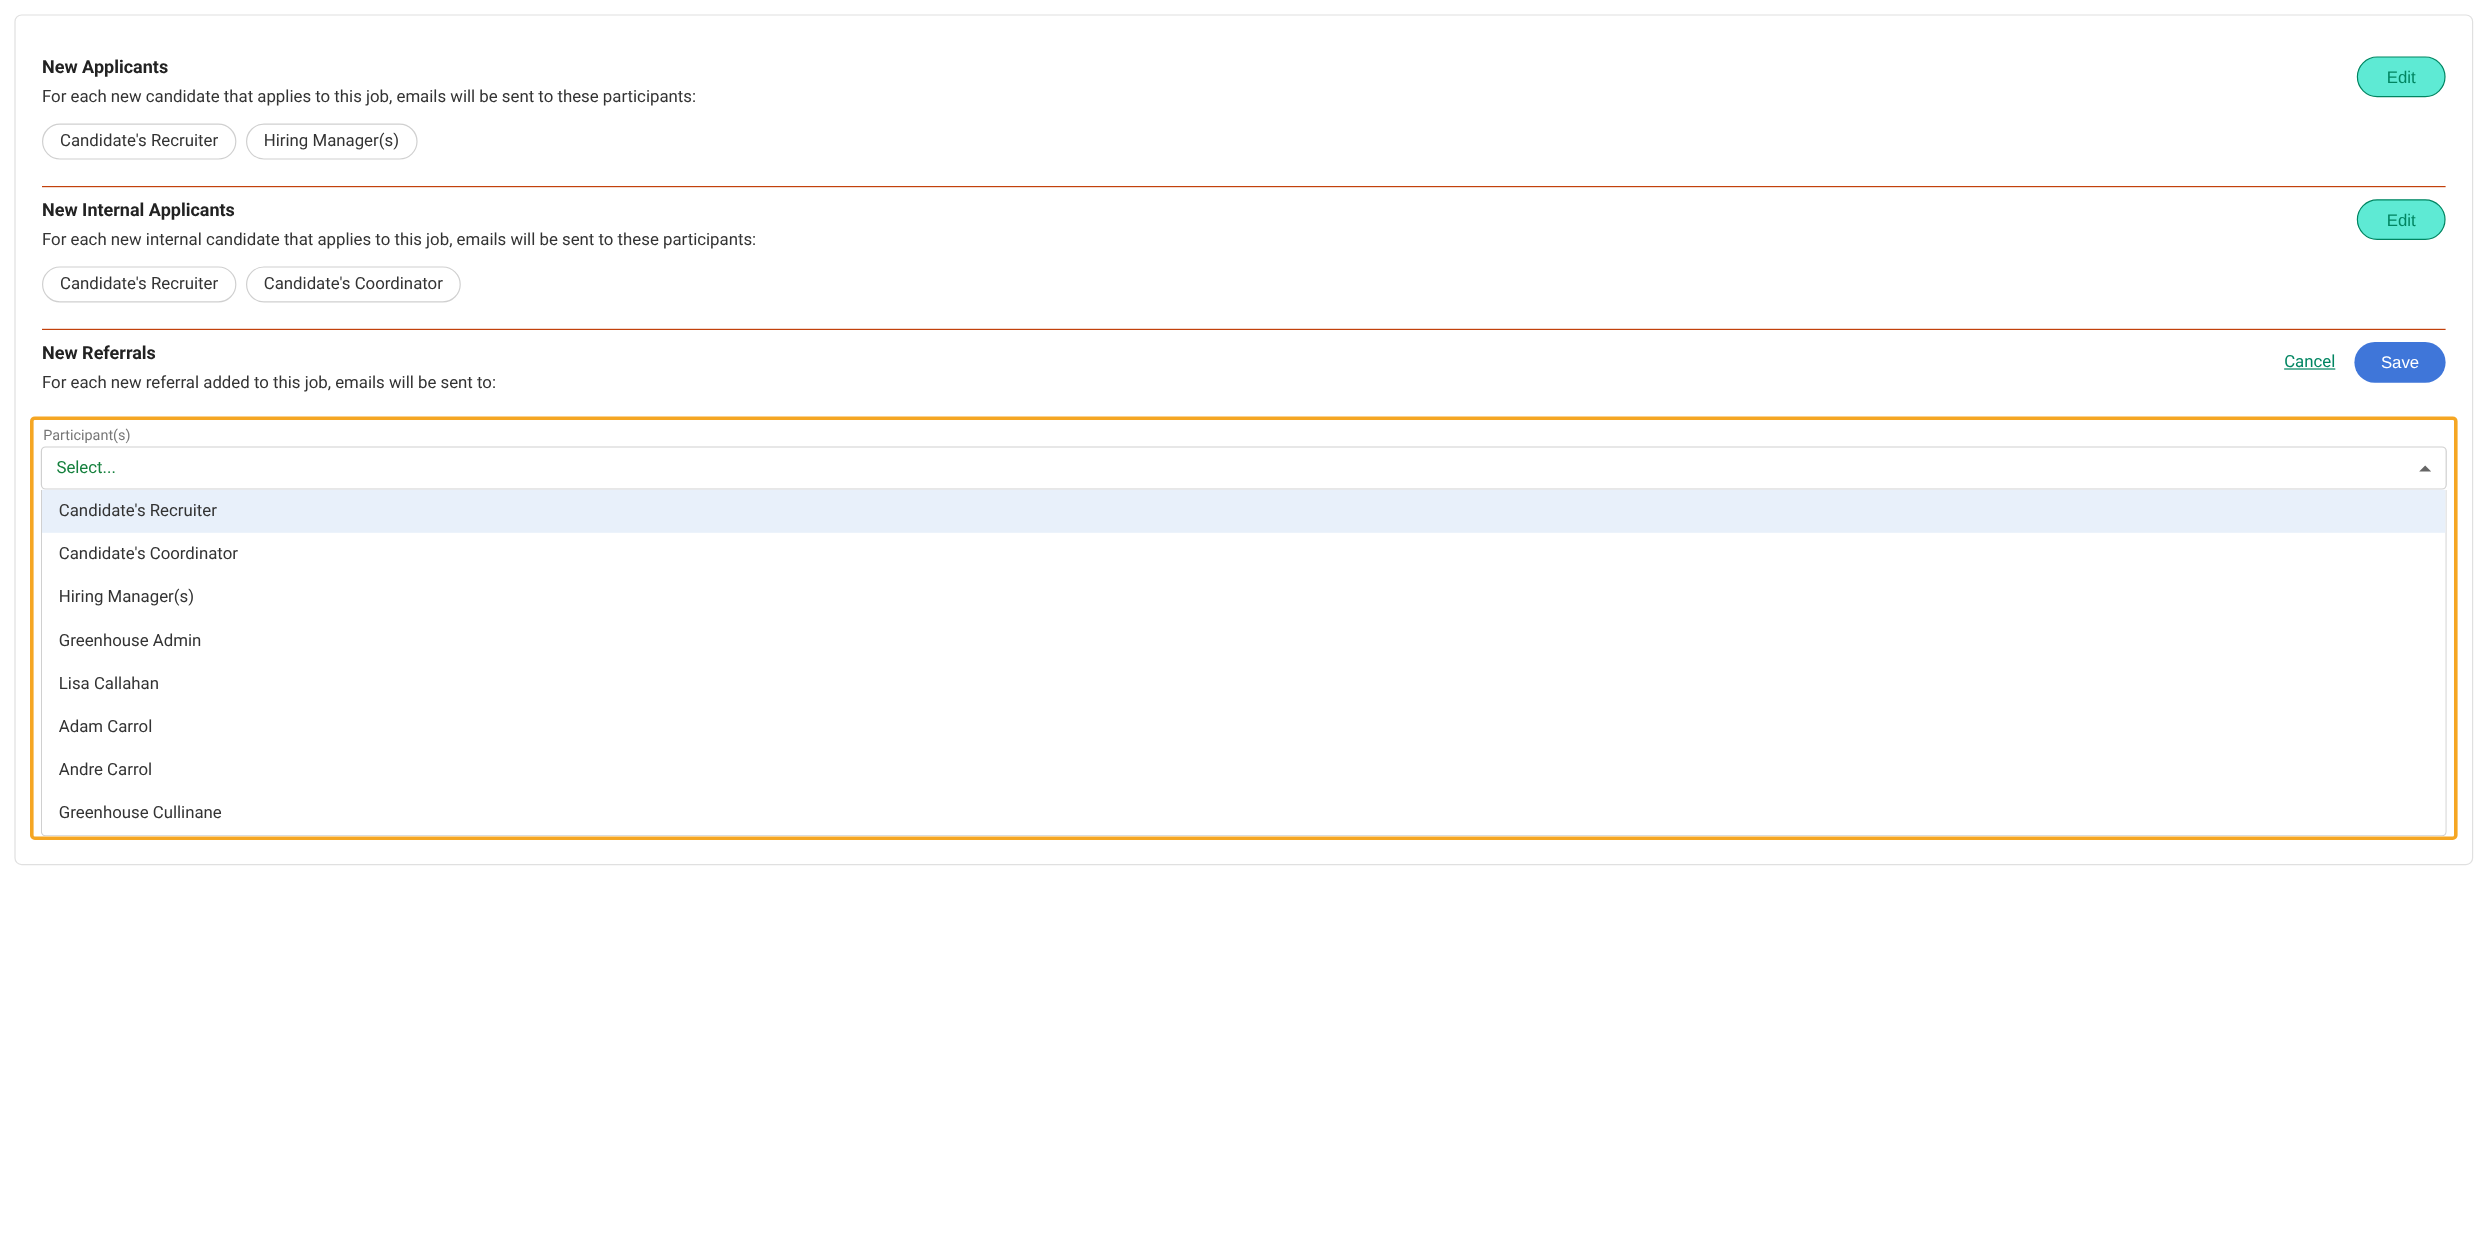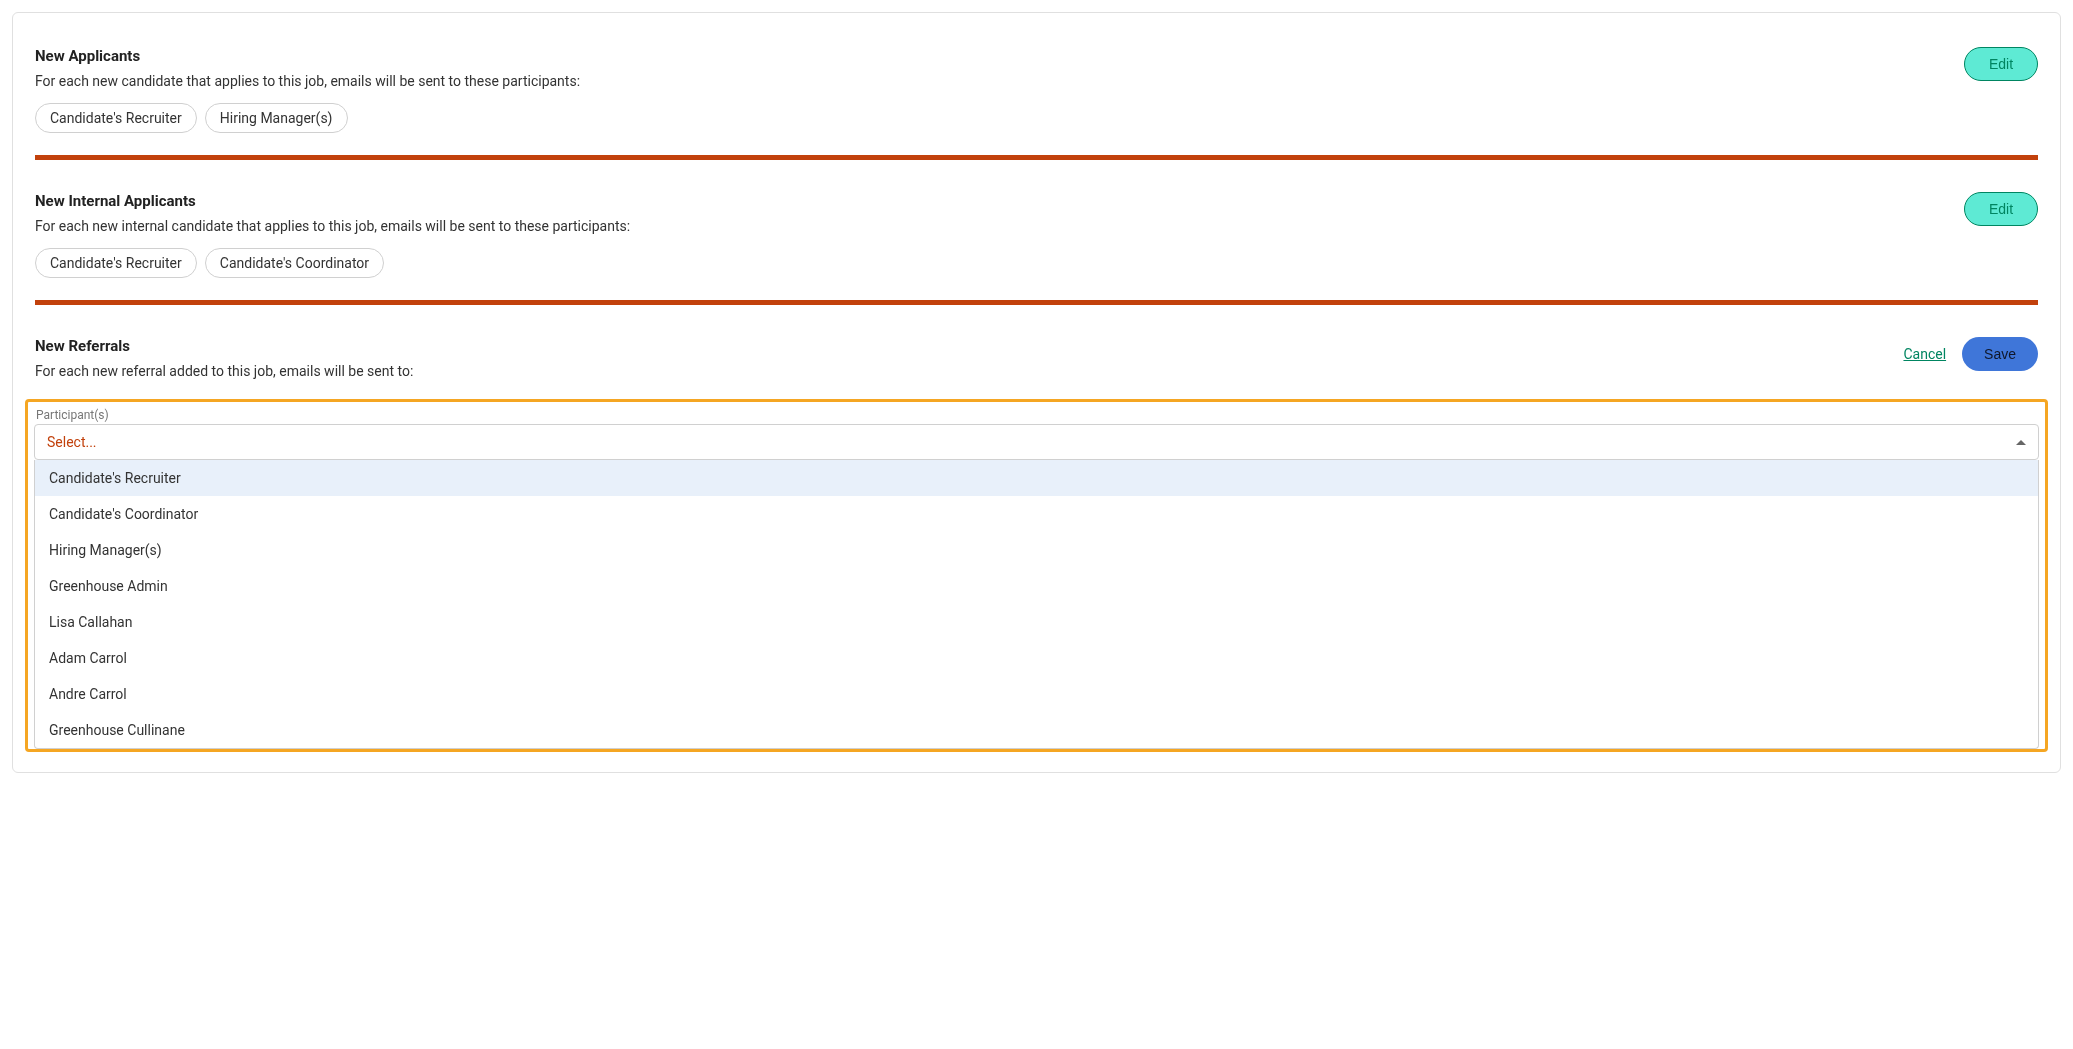--- a/index.html
+++ b/index.html
@@ -23,22 +23,22 @@
     .page-title {
       font-size: 22px;
       font-weight: 400;
       color: #15372c;
       margin-bottom: 28px;
     }
     .section {
       padding: 14px 0 22px 0;
     }
     .section + .section {
-      border-top: 5px solid #c2410c;
-      padding-top: 32px;
+      border-top: 1px solid #c2410c;
+      padding-top: 10px;
     }
     .section-header {
       display: flex;
       justify-content: space-between;
       align-items: flex-start;
     }
     .section-header-left {
       flex: 1;
     }
     .section-title {
@@ -83,21 +83,21 @@
     }
     .cancel-link {
       color: #008561;
       text-decoration: underline;
       font-size: 14px;
       font-weight: 400;
       cursor: pointer;
     }
     .save-button {
       background: #3f76d9;
-      color: #0f172a;
+      color: #ffffff;
       border: none;
       border-radius: 999px;
       padding: 9px 22px;
       font-size: 14px;
       font-weight: 500;
       cursor: pointer;
     }
     .highlight-box {
       border: 3px solid #f5a623;
       border-radius: 4px;
@@ -116,21 +116,21 @@
       border: 1px solid #d0d0d0;
       border-radius: 4px;
       display: flex;
       align-items: center;
       justify-content: space-between;
       padding: 9px 12px;
       background: #fff;
       cursor: pointer;
     }
     .select-placeholder {
-      color: #c2410c;
+      color: #15803d;
       font-size: 14px;
     }
     .caret-up {
       width: 0;
       height: 0;
       border-left: 5px solid transparent;
       border-right: 5px solid transparent;
       border-bottom: 5px solid #666;
     }
     .dropdown-list {

